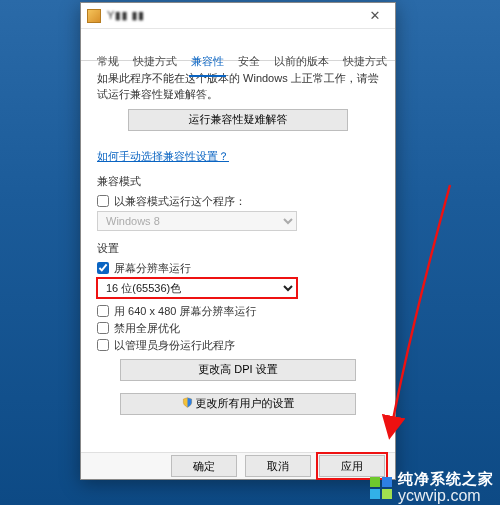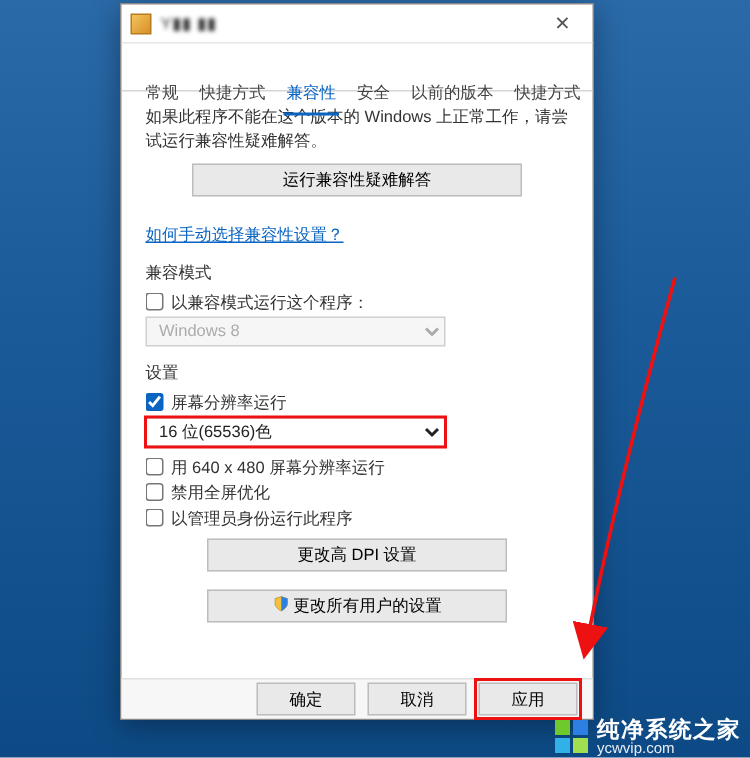--- a/index.html
+++ b/index.html
@@ -119,21 +119,21 @@
     color: #888;
     padding: 0 4px;
   }
   select.combo.enabled { color:#222; background:#fff; }
 
   .hl1 { outline: 2px solid #e11; outline-offset: -1px; }
 
   .wide-btn {
     display: block;
     margin: 6px auto 0 auto;
-    width: 200px; height: 22px;
+    width: 236px; height: 22px;
     background: #e9e9e9;
     border: 1px solid #bdbdbd;
     font-size: 11px;
     cursor: pointer;
   }
 
   .shield {
     width: 11px; height: 11px;
     display: inline-block;
     vertical-align: -1px;
@@ -170,21 +170,21 @@
     color: #fff;
   }
   .wm .logo {
     display: grid; grid-template-columns: 10px 10px; grid-template-rows: 10px 10px; gap:2px;
   }
   .wm .logo span:nth-child(1){background:#6fc92d;}
   .wm .logo span:nth-child(2){background:#2e7fe4;}
   .wm .logo span:nth-child(3){background:#32b1e8;}
   .wm .logo span:nth-child(4){background:#a0df4f;}
   .wm .t1 { font-size: 15px; font-weight: 600; letter-spacing: 1px; }
-  .wm .t2 { font-size: 10px; opacity: 0.9; margin-top:-2px; }
+  .wm .t2 { font-size: 16px; opacity: 0.9; margin-top:-2px; }
 </style>
 </head>
 <body>
 
 <div class="dialog">
 
   <div class="titlebar">
     <span class="appicon"></span>
     <span class="title">Y▮▮ ▮▮</span>
     <div class="close">

